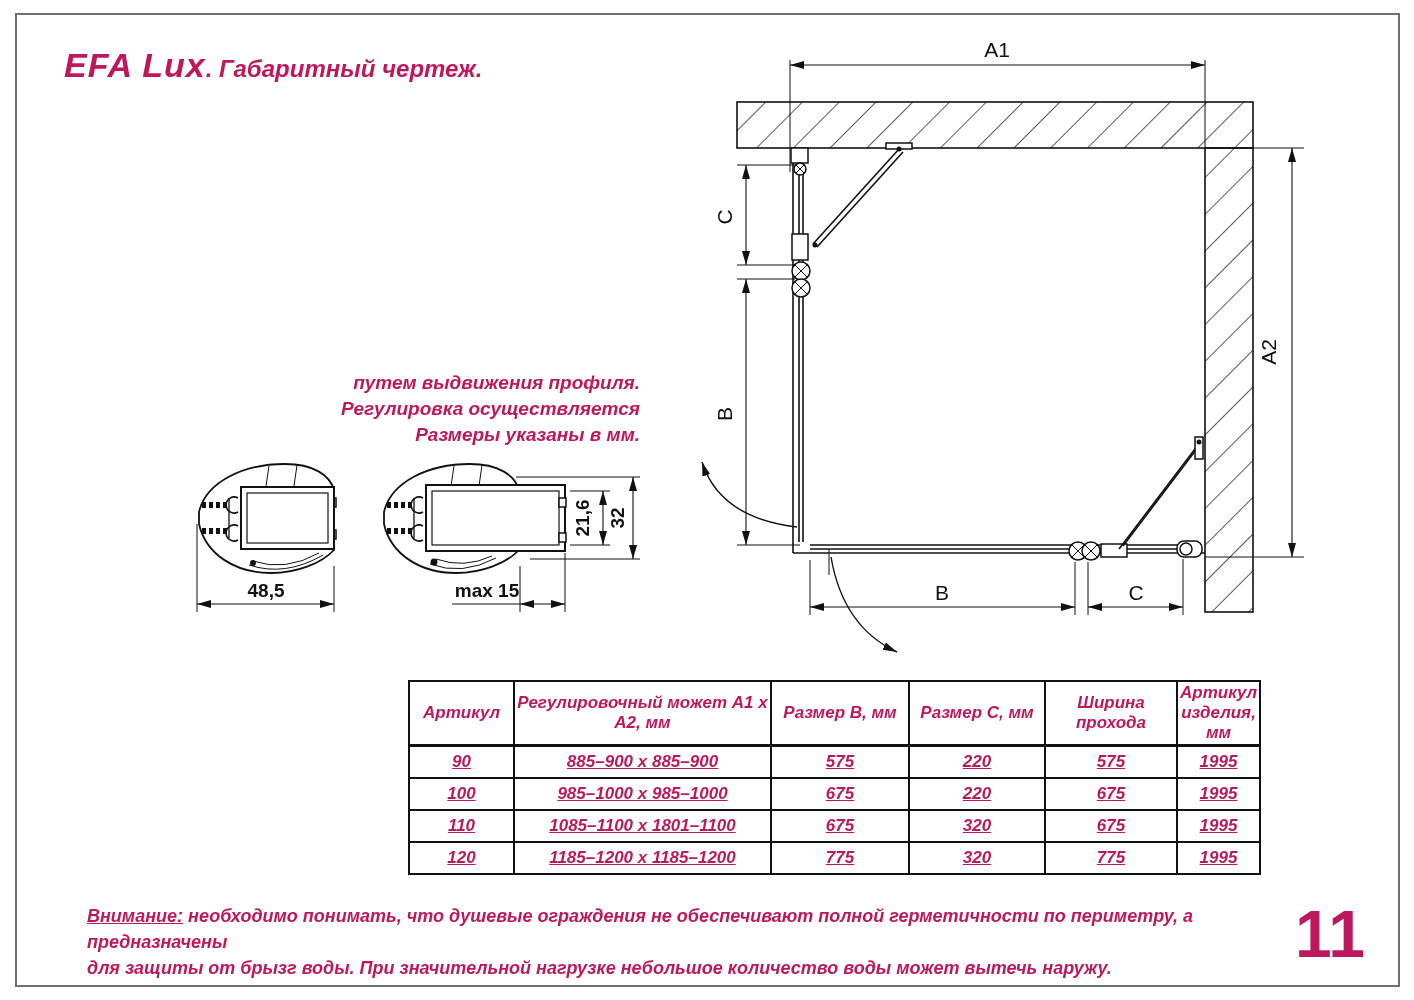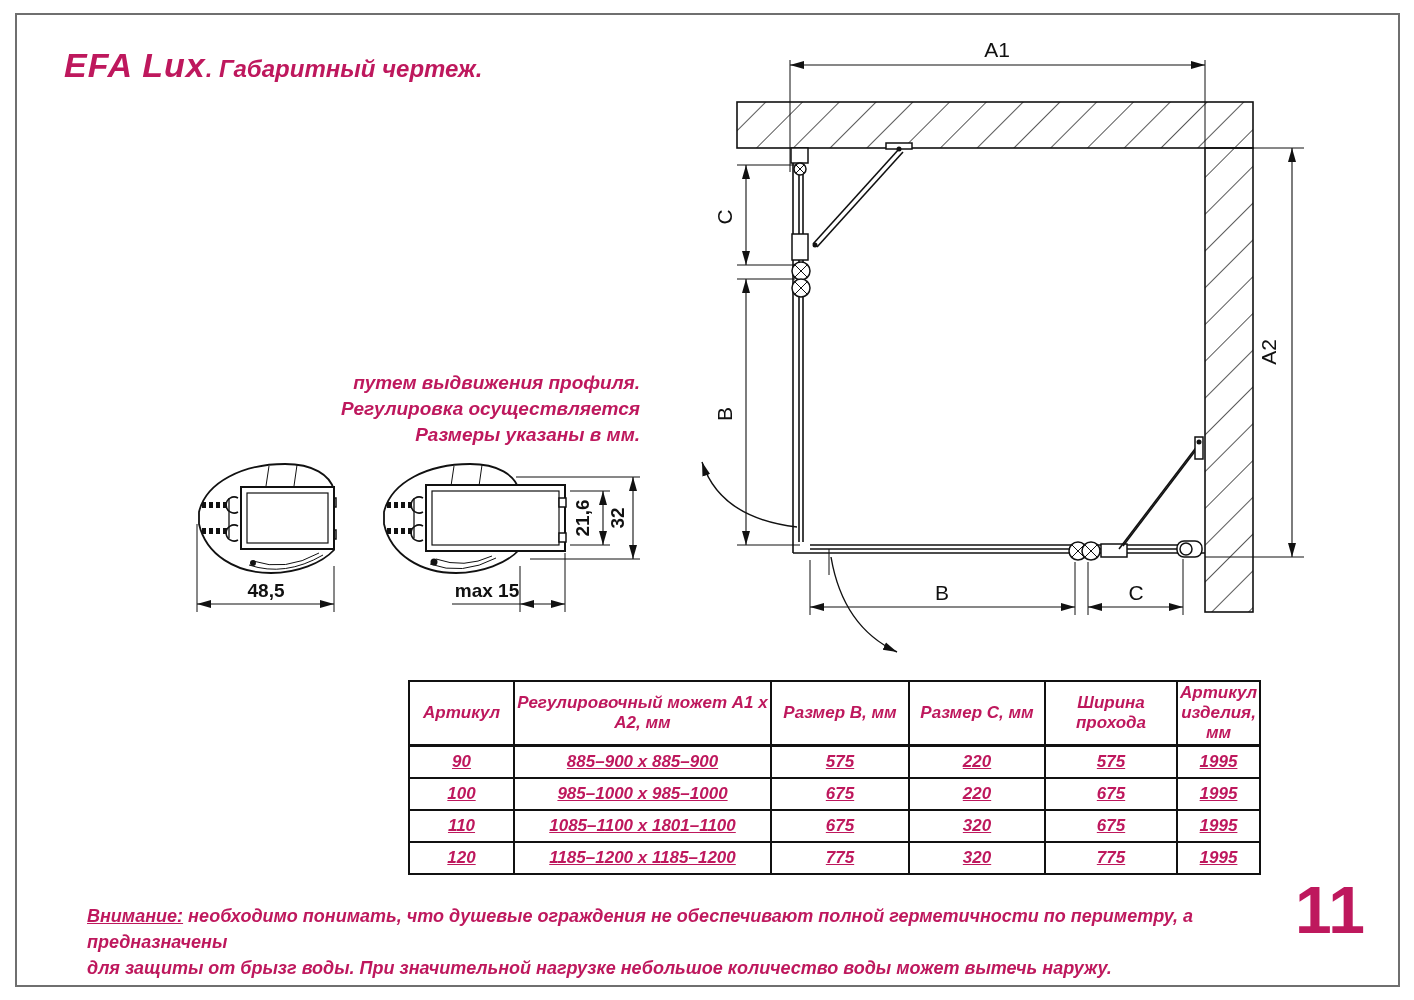--- a/index.html
+++ b/index.html
@@ -43,21 +43,21 @@
   }
   .spec-table thead td { height:62px; border-bottom:3px solid #111; }
   .spec-table tbody td { height:30px;text-decoration:underline; }
 
   .warning {
     position:absolute; left:50px; top:903px; width:1190px;
     font:italic 700 18px "Liberation Sans", sans-serif; line-height:26px;margin-left:37px;
   }
   .warning .wlabel { text-decoration:underline; }
   .pagenum {
-    position:absolute; left:1280px; top:872px; width:100px; text-align:center;
+    position:absolute; left:1280px; top:896px; width:100px; text-align:center;
     font:700 66px "Liberation Sans", sans-serif;
   }
 </style>
 </head>
 <body>
 
 <div class="page">
   <div class="page-border"></div>
 
   <div class="title">

